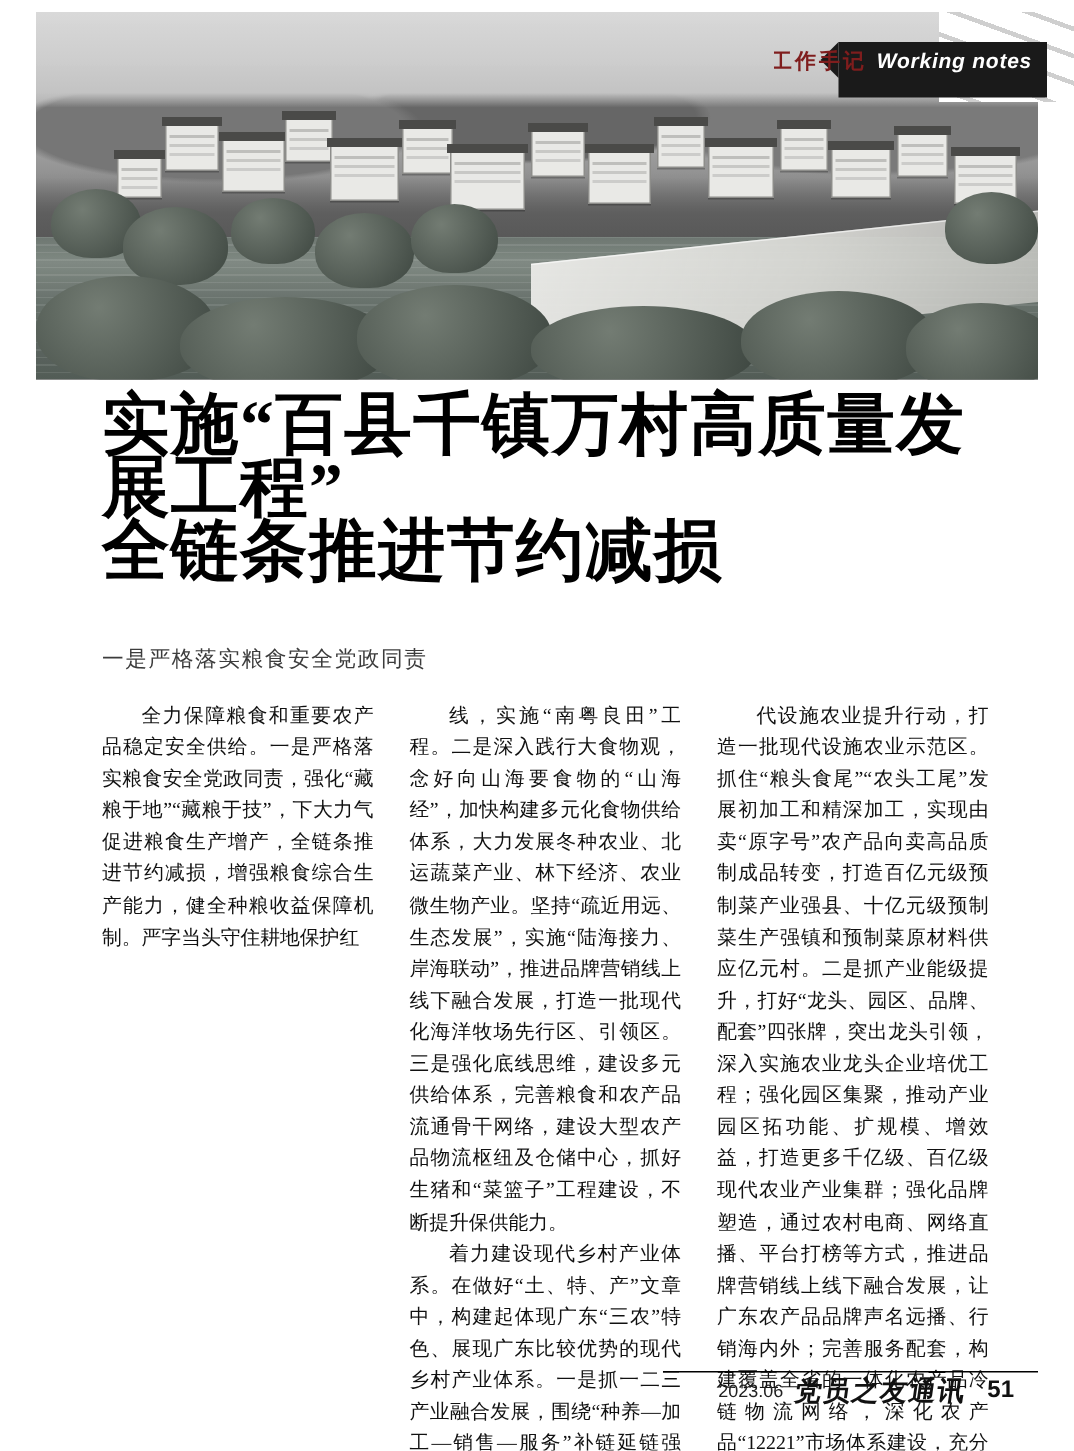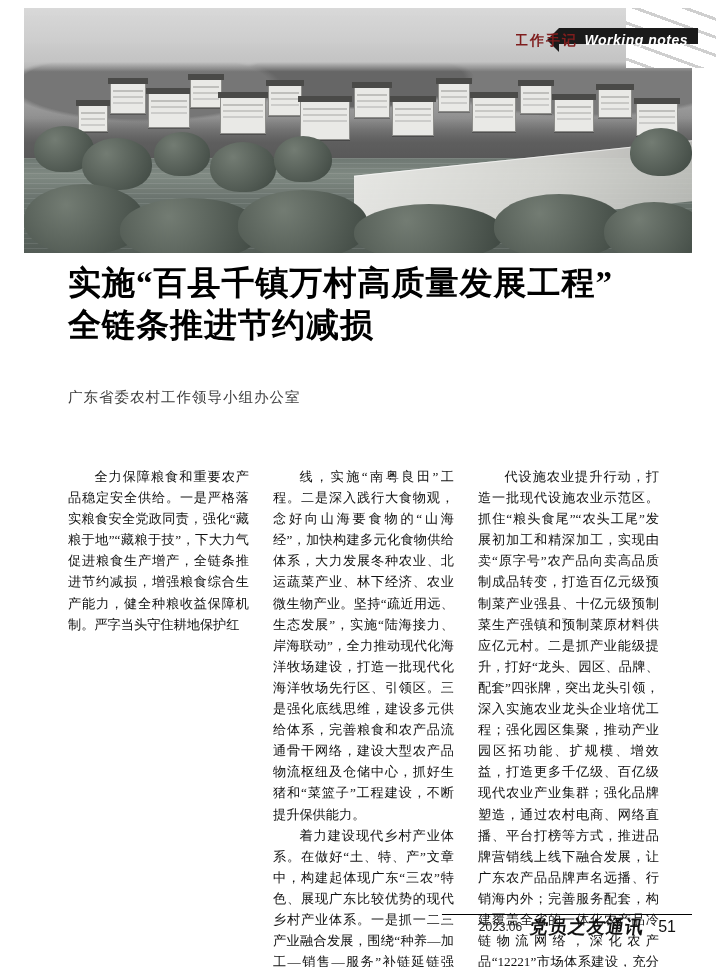--- a/index.html
+++ b/index.html
@@ -112,21 +112,21 @@
   .flag-stripes {
     position: absolute;
     right: 0; top: 0;
     width: 90px; height: 60px;
     background: repeating-linear-gradient(20deg, #ffffff 0 7px, #cfcfcf 7px 10px, #ffffff 10px 17px);
   }
   .flag-band {
     position: absolute;
     right: 18px;
     top: 20px;
-    height: 16px;
+    height: 37px;
     background: #1a1a1a;
     color: #fff;
     font-size: 14px;
     font-weight: bold;
     line-height: 24px;
     padding: 0 10px 0 26px;
     letter-spacing: .5px;
     font-style: italic;
   }
   .flag-band::before {
@@ -153,21 +153,21 @@
   
   .titlewrap {
     position: absolute;
     left: 68px;
     top: 262px;
     width: 600px;
   }
   .headline {
     font-family: "Liberation Serif", serif;
     font-weight: bold;
-    font-size: 33px;
+    font-size: 45px;
     line-height: 42px;
     color: #000;
     letter-spacing: 1px;
     margin: 0;
   }
   .headline .l2 { display: block; }
   .byline {
     margin-top: 42px;
     font-size: 14.5px;
     color: #3c3c3c;
@@ -216,21 +216,21 @@
   .footer-mag {
     font-family: "Liberation Serif", serif;
     font-weight: bold;
     font-size: 18px;
     color: #111;
     letter-spacing: 1px;
     transform: skewX(-8deg);
   }
   .footer-page {
     font-family: "Liberation Sans", sans-serif;
-    font-weight: normal;
+    font-weight: bold;
     font-size: 16px;
     color: #111;
     margin-left: 6px;
   }
   .footer-rule {
     position: absolute;
     right: 24px;
     bottom: 52px;
     width: 250px;
     height: 1px;
@@ -281,29 +281,29 @@
     <div class="flag-stripes"></div>
     <div class="flag-band">Working notes</div>
     <div class="flag-cn">工作手记</div>
   </div>
 
   <div class="titlewrap">
     <h1 class="headline">
       <span>实施“百县千镇万村高质量发展工程”</span>
       <span class="l2">全链条推进节约减损</span>
     </h1>
-    <div class="byline">广东省委农村工作领导小组办公室</div>
+    <div class="byline">一是严格落实粮食安全党政同责</div>
   </div>
 
   <div class="columns">
     <div class="col">
       <p>全力保障粮食和重要农产品稳定安全供给。一是严格落实粮食安全党政同责，强化“藏粮于地”“藏粮于技”，下大力气促进粮食生产增产，全链条推进节约减损，增强粮食综合生产能力，健全种粮收益保障机制。严字当头守住耕地保护红</p>
     </div>
     <div class="col">
-      <p>线，实施“南粤良田”工程。二是深入践行大食物观，念好向山海要食物的“山海经”，加快构建多元化食物供给体系，大力发展冬种农业、北运蔬菜产业、林下经济、农业微生物产业。坚持“疏近用远、生态发展”，实施“陆海接力、岸海联动”，全力推动现代化海洋牧场建设，打造一批现代化海洋牧场先行区、引领区。三是强化底线思维，建设多元供给体系，完善粮食和农产品流通骨干网络，建设大型农产品物流枢纽及仓储中心，抓好生猪和“菜篮子”工程建设，不断提升保供能力。</p>
+      <p>线，实施“南粤良田”工程。二是深入践行大食物观，念好向山海要食物的“山海经”，加快构建多元化食物供给体系，大力发展冬种农业、北运蔬菜产业、林下经济、农业微生物产业。坚持“疏近用远、生态发展”，实施“陆海接力、岸海联动”，推进品牌营销线上线下融合发展，打造一批现代化海洋牧场先行区、引领区。三是强化底线思维，建设多元供给体系，完善粮食和农产品流通骨干网络，建设大型农产品物流枢纽及仓储中心，抓好生猪和“菜篮子”工程建设，不断提升保供能力。</p>
       <p>着力建设现代乡村产业体系。在做好“土、特、产”文章中，构建起体现广东“三农”特色、展现广东比较优势的现代乡村产业体系。一是抓一二三产业融合发展，围绕“种养—加工—销售—服务”补链延链强链，向开发农业多种功能、挖掘乡村多元价值要效益，实施现</p>
     </div>
     <div class="col">
       <p>代设施农业提升行动，打造一批现代设施农业示范区。抓住“粮头食尾”“农头工尾”发展初加工和精深加工，实现由卖“原字号”农产品向卖高品质制成品转变，打造百亿元级预制菜产业强县、十亿元级预制菜生产强镇和预制菜原材料供应亿元村。二是抓产业能级提升，打好“龙头、园区、品牌、配套”四张牌，突出龙头引领，深入实施农业龙头企业培优工程；强化园区集聚，推动产业园区拓功能、扩规模、增效益，打造更多千亿级、百亿级现代农业产业集群；强化品牌塑造，通过农村电商、网络直播、平台打榜等方式，推进品牌营销线上线下融合发展，让广东农产品品牌声名远播、行销海内外；完善服务配套，构建覆盖全省的一体化农产品冷链物流网络，深化农产品“12221”市场体系建设，充分发挥供销社系统的综合平台和桥梁纽带功能，探索</p>
     </div>
   </div>
 
   <div class="footer-rule"></div>
   <div class="footer">
     <span class="footer-date">2023.06</span>

